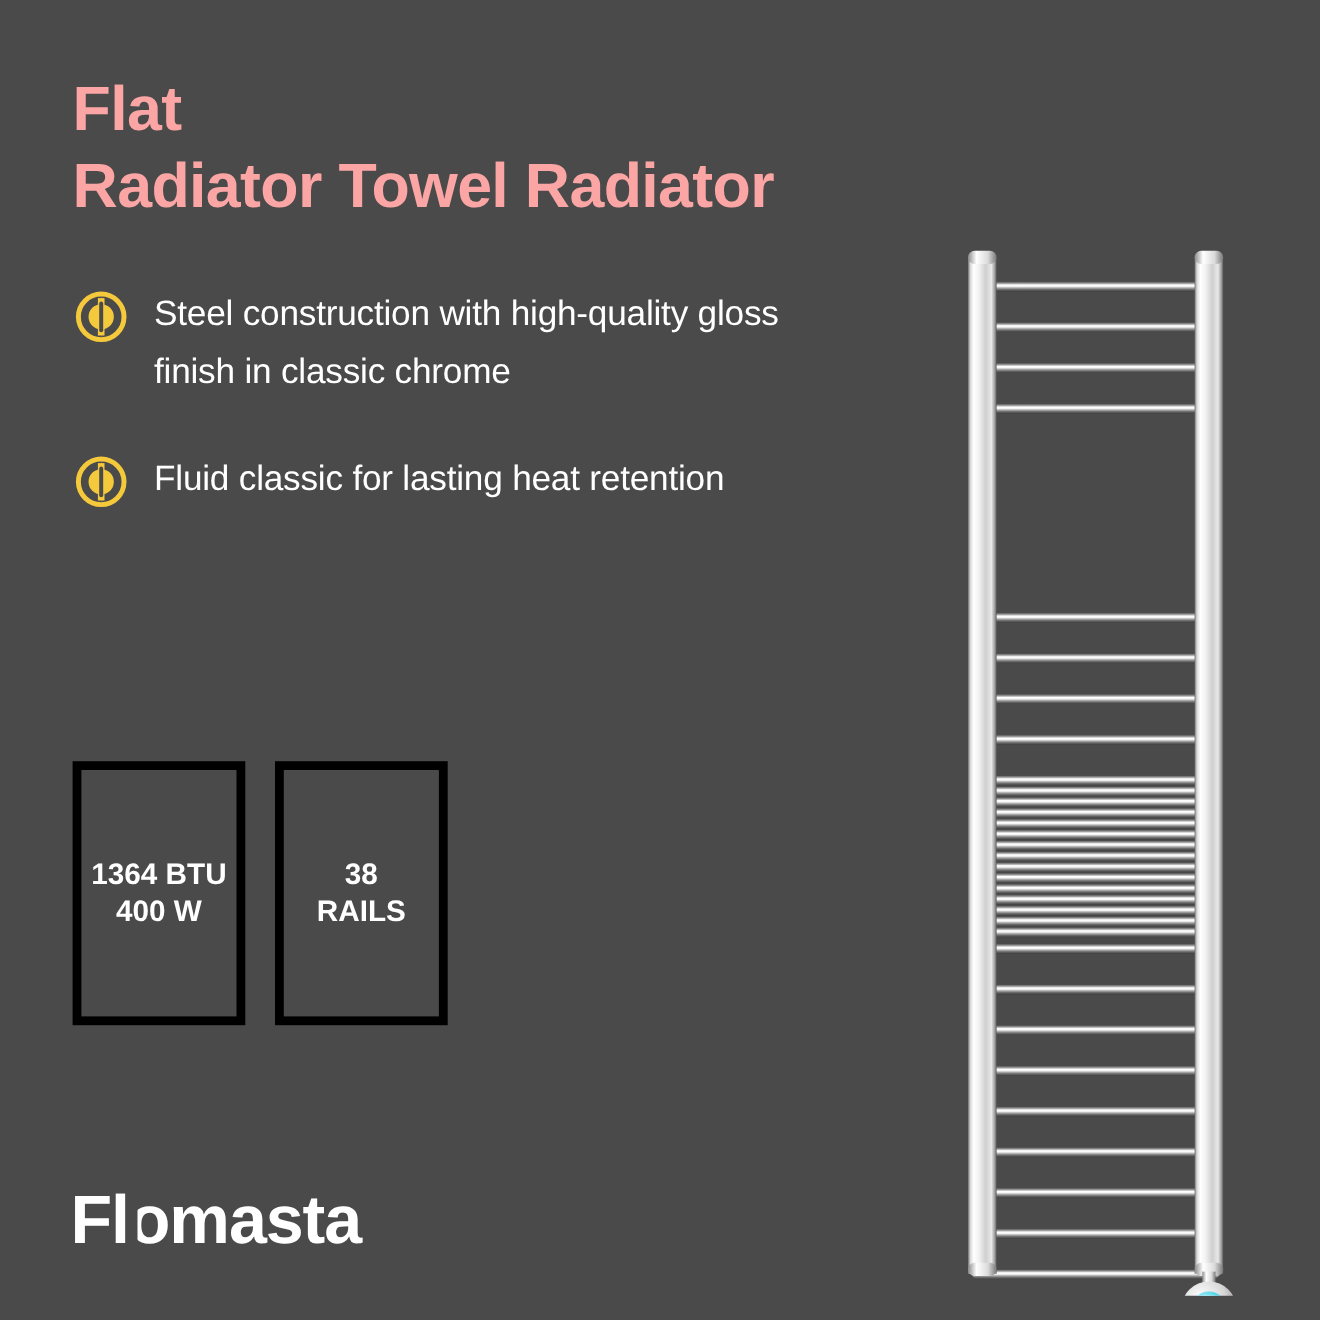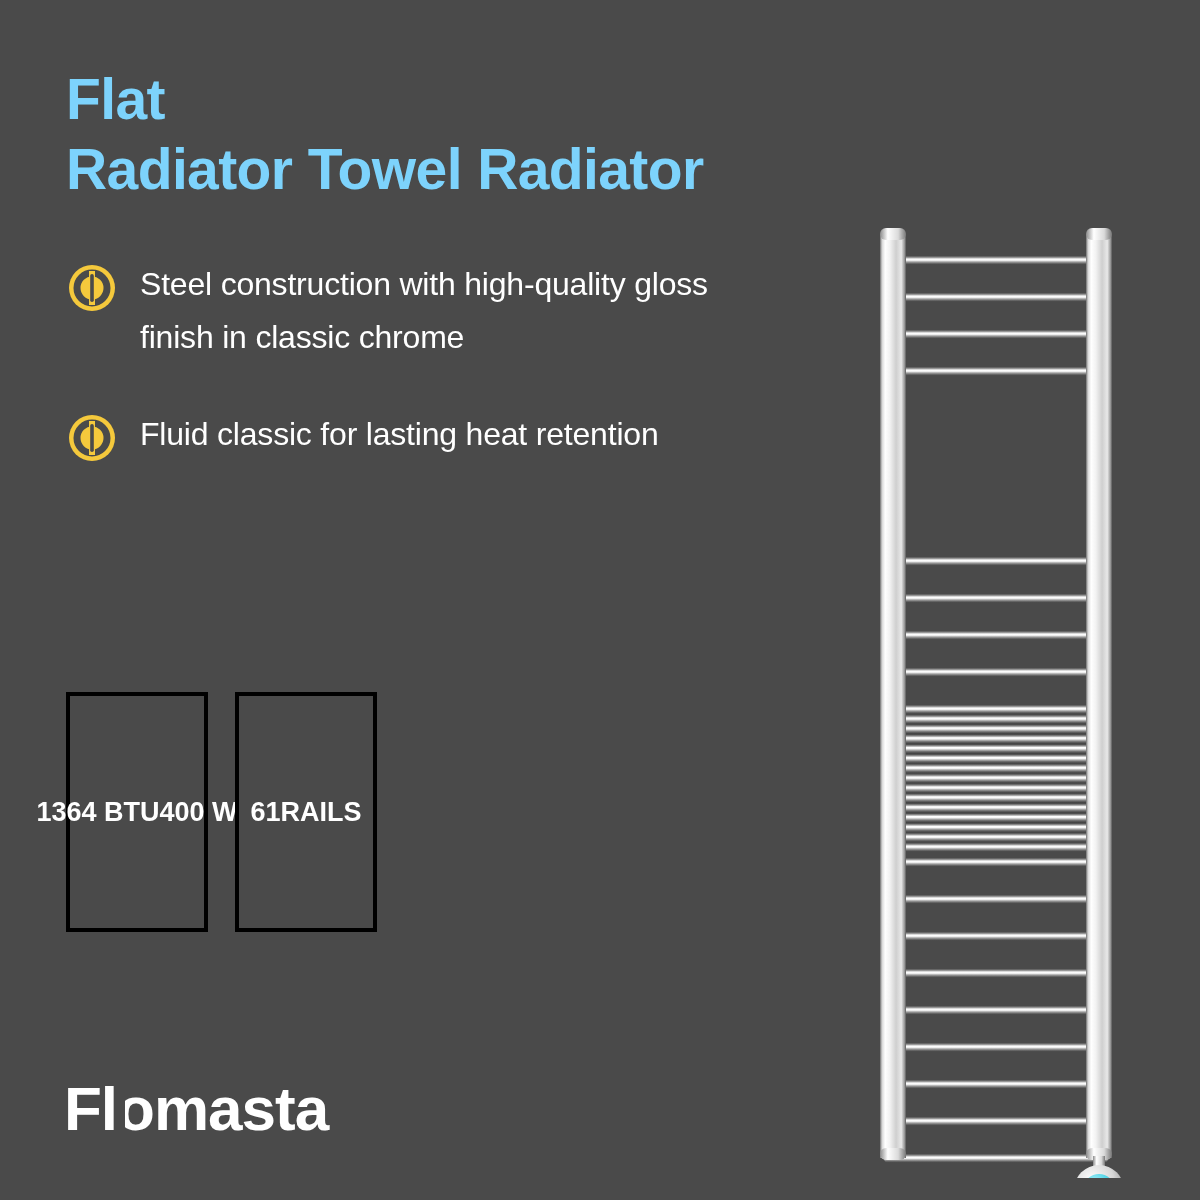--- a/index.html
+++ b/index.html
@@ -19,21 +19,21 @@
   }
 
   
   .title-block {
     position: absolute;
     left: 66px;
     top: 64px;
     width: 760px;
   }
   .title-line {
-    color: #7dd3fc;
+    color: #fca5a5;
     font-weight: bold;
     font-size: 57px;
     line-height: 70px;
     letter-spacing: -0.6px;
     white-space: nowrap;
   }
 
   
   .bullets {
     position: absolute;
@@ -64,24 +64,25 @@
 
   
   .specs {
     position: absolute;
     left: 66px;
     top: 692px;
     display: flex;
     gap: 27px;
   }
   .spec-box {
-    width: 142px;
+    width: 157px;
     height: 240px;
-    border: 4px solid #000000;
+    border: 8px solid #000000;
     display: flex;
+    flex-direction: column;
     align-items: center;
     justify-content: center;
     box-sizing: border-box;
   }
   .spec-line {
     color: #ffffff;
     font-weight: bold;
     font-size: 27px;
     line-height: 33px;
     text-align: center;
@@ -161,21 +162,21 @@
 
   <div class="specs">
 
     <div class="spec-box">
       <div class="spec-line">1364 BTU</div>
       <div class="spec-line">400 W</div>
     </div>
 
 
     <div class="spec-box">
-      <div class="spec-line">61</div>
+      <div class="spec-line">38</div>
       <div class="spec-line">RAILS</div>
     </div>
 
   </div>
 
   <div class="logo">
     <svg viewBox="0 0 300 62" width="300" height="62">
       <defs>
         <clipPath id="oclip">
             <rect x="52" y="0" width="6" height="62"></rect>

